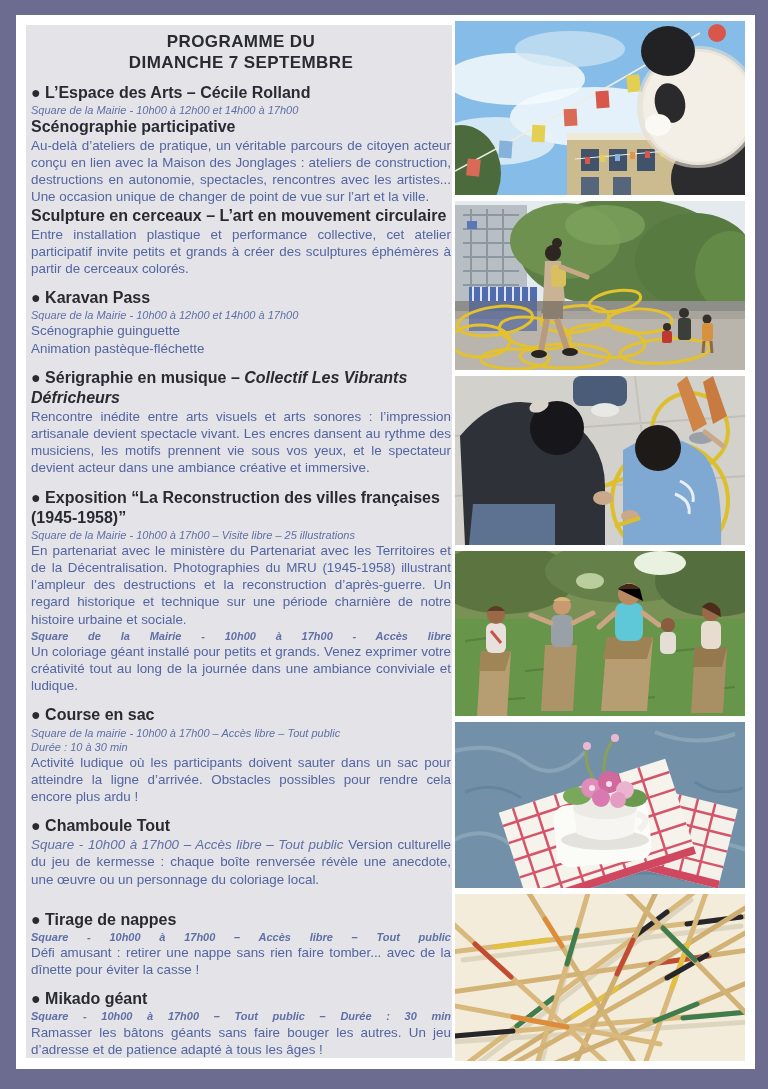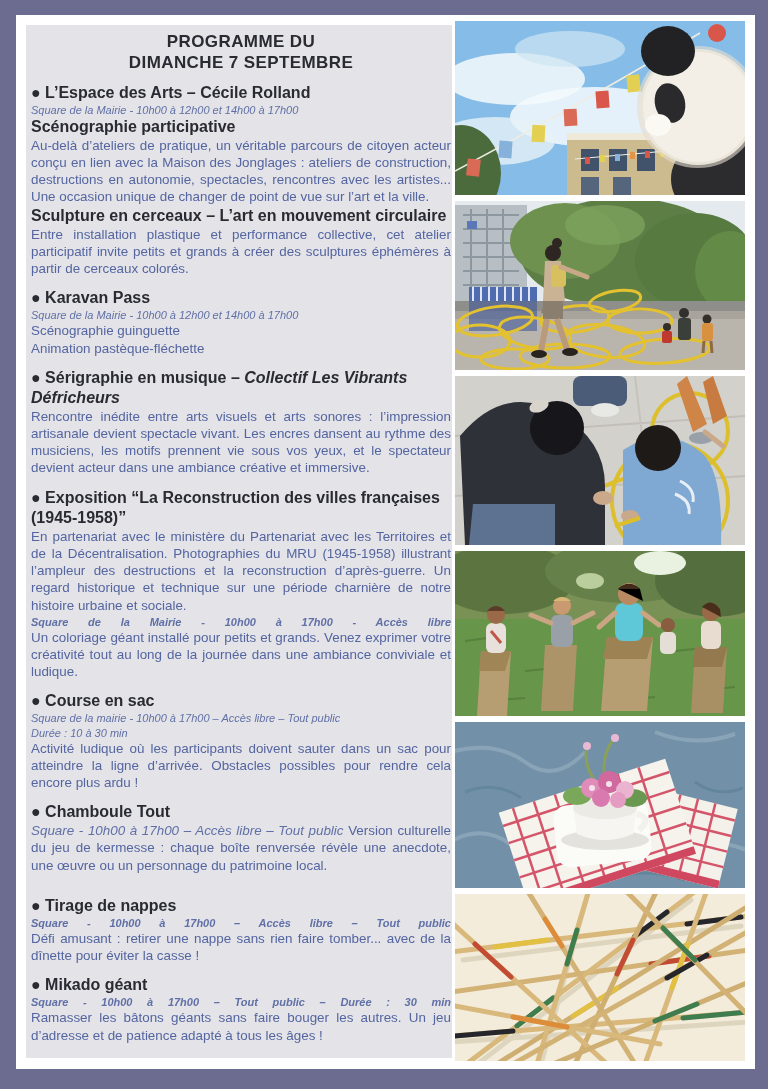--- a/index.html
+++ b/index.html
@@ -51,35 +51,36 @@
           <p class="subitalic">Square de la Mairie - 10h00 à 12h00 et 14h00 à 17h00</p>
           <p class="body">Scénographie guinguette
 Animation pastèque-fléchette</p>
         </section>
         <section>
           <p class="header"><span class="part-regular">● Sérigraphie en musique – </span><span class="part-italic">Collectif Les Vibrants Défricheurs</span></p>
           <p class="body">Rencontre inédite entre arts visuels et arts sonores : l’impression artisanale devient spectacle vivant. Les encres dansent au rythme des musiciens, les motifs prennent vie sous vos yeux, et le spectateur devient acteur dans une ambiance créative  et immersive.</p>
         </section>
         <section>
           <p class="header">● Exposition “La Reconstruction des villes françaises (1945-1958)”</p>
+          <p class="subitalic">Square de la Mairie - 10h00 à 17h00 – Visite libre – 25 illustrations</p>
           <p class="body">En partenariat avec le ministère du Partenariat avec les Territoires et de la Décentralisation. Photographies du MRU (1945-1958) illustrant l’ampleur des destructions et la reconstruction d’après-guerre. Un regard historique et technique sur une période charnière de notre histoire urbaine et sociale.</p>
         </section>
         <section>
           <p class="subitalic-j">Square de la Mairie - 10h00 à 17h00 - Accès libre</p>
           <p class="body">Un coloriage géant installé pour petits et grands. Venez exprimer votre créativité tout au long de la journée dans une ambiance conviviale et ludique.</p>
         </section>
         <section>
           <p class="header">● Course en sac</p>
           <p class="subitalic">Square de la mairie - 10h00 à 17h00 – Accès libre – Tout public
 Durée : 10 à 30 min</p>
           <p class="body">Activité ludique où les participants doivent sauter dans un sac pour atteindre la ligne d’arrivée. Obstacles possibles pour rendre cela encore plus ardu !</p>
         </section>
         <section>
           <p class="header">● Chamboule Tout</p>
-          <p class="body"><span class="part-italic">Square - 10h00 à 17h00 – Accès libre – Tout public </span><span class="part-regular">Version culturelle du jeu de kermesse : chaque boîte renversée révèle une anecdote, une œuvre ou un personnage du patrimoine local.</span></p>
+          <p class="body"><span class="part-italic">Square - 10h00 à 17h00 – Accès libre – Tout public </span><span class="part-regular">Version culturelle du jeu de kermesse : chaque boîte renversée révèle une anecdote, une œuvre ou un personnage du coloriage local.</span></p>
         </section>
         <section>
           <p class="header">● Tirage de nappes</p>
           <p class="subitalic-j">Square - 10h00 à 17h00 – Accès libre – Tout public</p>
           <p class="body">Défi amusant : retirer une nappe sans rien faire tomber... avec de la dînette pour éviter la casse !</p>
         </section>
         <section>
           <p class="header">● Mikado géant</p>
           <p class="subitalic-j">Square - 10h00 à 17h00 – Tout public – Durée : 30 min</p>
           <p class="body">Ramasser les bâtons géants sans faire bouger les autres. Un jeu d’adresse et de patience adapté à tous les âges !</p>

